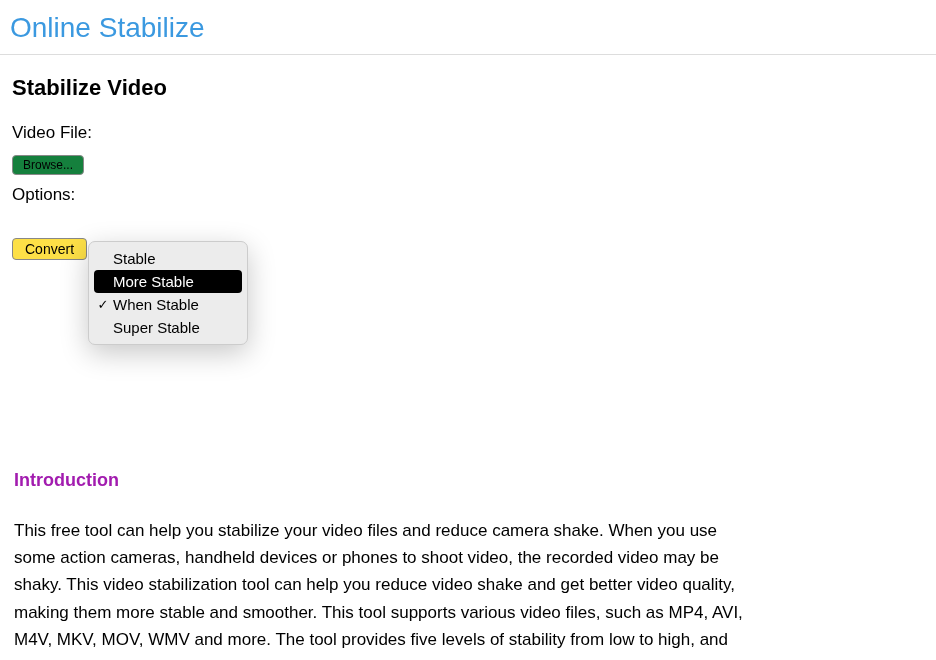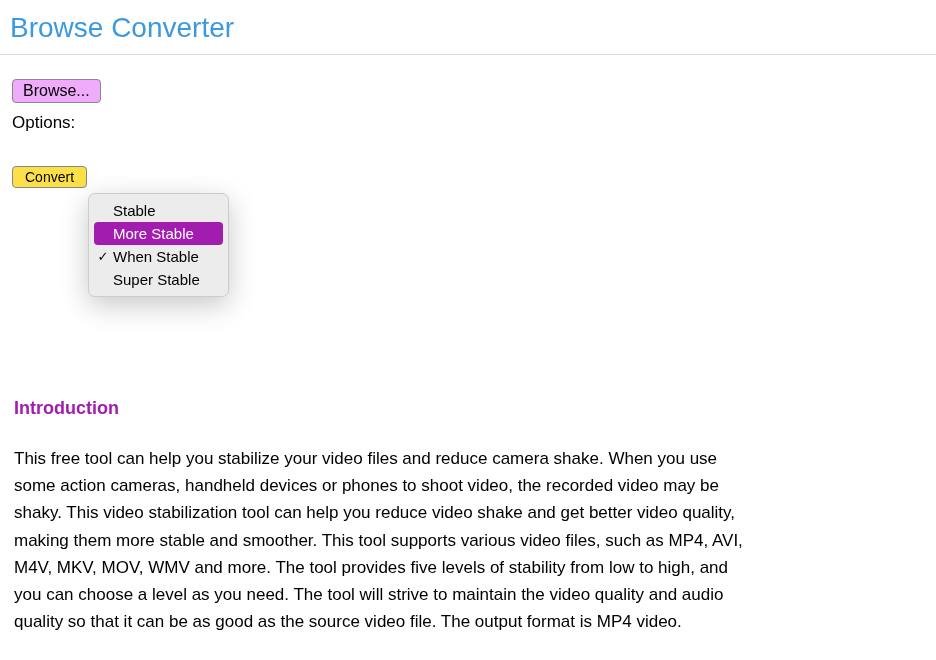--- a/index.html
+++ b/index.html
@@ -33,23 +33,23 @@
       color: #000;
     }
     .form-row {
       margin-bottom: 8px;
     }
     .label {
       font-size: 17px;
       color: #000;
     }
     .browse-btn {
-      font-size: 16px;
+      font-size: 12px;
       padding: 2px 10px;
-      background: #f0abfc;
+      background: #15803d;
       border: 1px solid #888;
       border-radius: 4px;
       cursor: pointer;
       margin-top: 4px;
     }
     .options-row {
       display: flex;
       align-items: flex-end;
       margin-top: 10px;
       margin-bottom: 16px;
@@ -66,21 +66,21 @@
       background: #fde047;
       border: 1px solid #888;
       border-radius: 4px;
       cursor: pointer;
       margin-top: 17px;
     }
     .dropdown {
       position: absolute;
       left: 76px;
       top: 118px;
-      width: 141px;
+      width: 160px;
       background: #ececec;
       border: 1px solid #ccc;
       border-radius: 7px;
       box-shadow: 0 8px 28px rgba(0,0,0,0.22);
       padding: 5px 0;
       z-index: 100;
     }
     .dropdown-item {
       display: flex;
       align-items: center;
@@ -92,21 +92,21 @@
     .dropdown-item .check {
       width: 16px;
       font-size: 13px;
       text-align: center;
       flex-shrink: 0;
     }
     .dropdown-item .item-label {
       padding-left: 2px;
     }
     .dropdown-item.highlighted {
-      background: #a21caf;
+      background: #000000;
       color: #fff;
       border-radius: 4px;
       margin: 0 5px;
       padding-left: 1px;
       padding-right: 5px;
     }
     .intro-section {
       margin-top: 210px;
       padding: 0 2px;
     }
@@ -123,26 +123,30 @@
       max-width: 732px;
     }
     .form-area {
       position: relative;
     }
   </style>
 </head>
 <body>
 
 <div class="header">
-  <span class="header-title">Browse Converter</span>
+  <span class="header-title">Online Stabilize</span>
 </div>
 
 <div class="content">
+  <h1 class="page-title">Stabilize Video</h1>
 
   <div class="form-area">
+    <div class="form-row">
+      <span class="label">Video File:</span>
+    </div>
     <button class="browse-btn">Browse...</button>
 
     <div class="options-row">
       <span class="options-label">Options:</span>
     </div>
 
     <button class="convert-btn">Convert</button>
 
     <div class="dropdown">
       <div class="dropdown-item">

